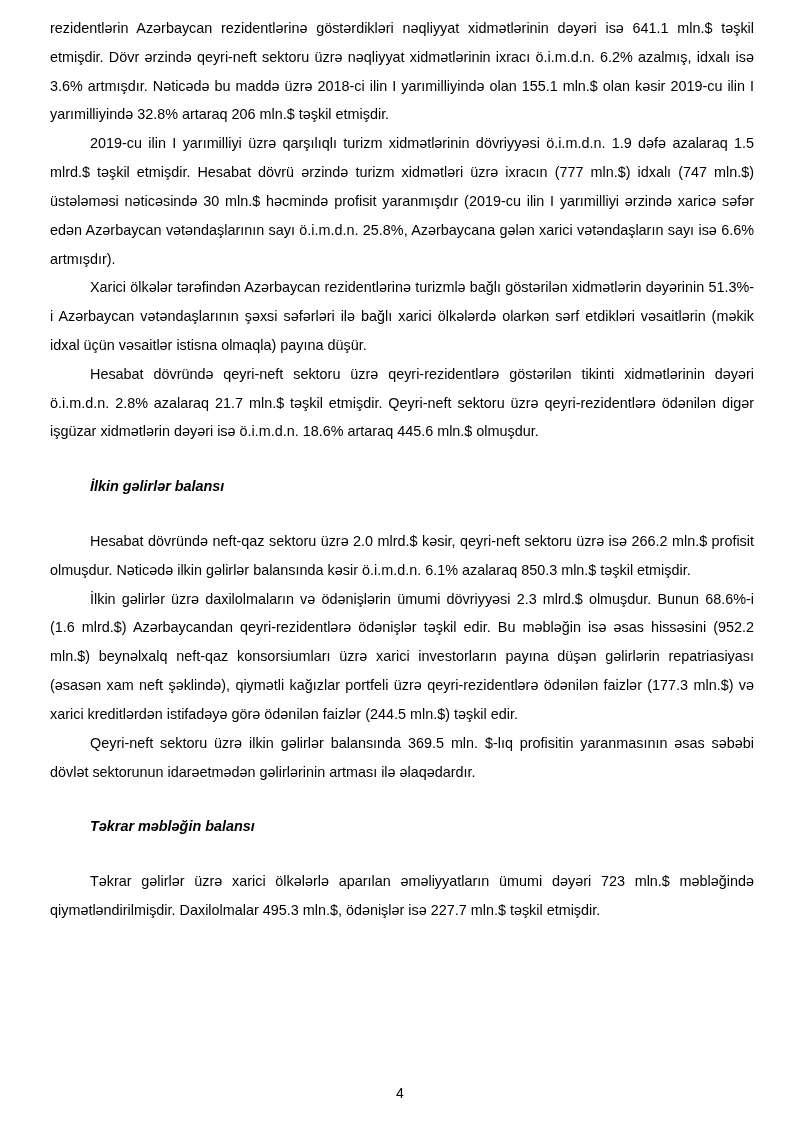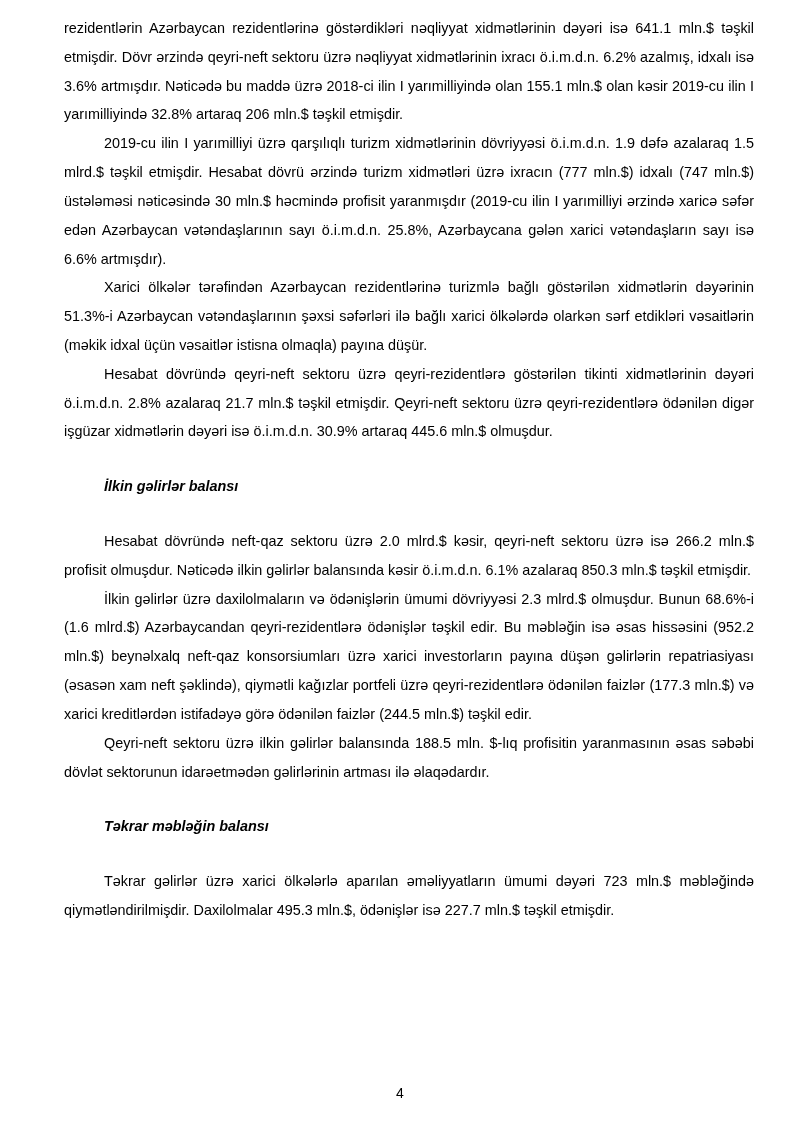--- a/index.html
+++ b/index.html
@@ -6,21 +6,21 @@
     margin: 0;
     padding: 0;
     background: #ffffff;
   }
   .page {
     width: 800px;
     height: 1123px;
     background: #ffffff;
     position: relative;
     box-sizing: border-box;
-    padding: 14px 46px 0 64px;
+    padding: 14px 46px 0 50px;
     font-family: "Liberation Sans", sans-serif;
     color: #000000;
   }
   .doc-body {
     font-size: 14.4px;
     line-height: 2.0;
     text-align: justify;
     text-justify: inter-word;
   }
   p.para {
@@ -57,33 +57,33 @@
 
 <div class="page">
   <div class="doc-body">
 
     <p class="para no-indent">rezidentlərin Azərbaycan rezidentlərinə göstərdikləri nəqliyyat xidmətlərinin dəyəri isə 641.1 mln.$ təşkil etmişdir. Dövr ərzində qeyri-neft sektoru üzrə nəqliyyat xidmətlərinin ixracı ö.i.m.d.n. 6.2% azalmış, idxalı isə 3.6% artmışdır. Nəticədə bu maddə üzrə 2018-ci ilin I yarımilliyində olan 155.1 mln.$ olan kəsir 2019-cu ilin I yarımilliyində 32.8% artaraq 206 mln.$ təşkil etmişdir.</p>
 
     <p class="para">2019-cu ilin I yarımilliyi üzrə qarşılıqlı turizm xidmətlərinin dövriyyəsi ö.i.m.d.n. 1.9 dəfə azalaraq 1.5 mlrd.$ təşkil etmişdir. Hesabat dövrü ərzində turizm xidmətləri üzrə ixracın (777 mln.$) idxalı (747 mln.$) üstələməsi nəticəsində 30 mln.$ həcmində profisit yaranmışdır (2019-cu ilin I yarımilliyi ərzində xaricə səfər edən Azərbaycan vətəndaşlarının sayı ö.i.m.d.n. 25.8%, Azərbaycana gələn xarici vətəndaşların sayı isə 6.6% artmışdır).</p>
 
     <p class="para">Xarici ölkələr tərəfindən Azərbaycan rezidentlərinə turizmlə bağlı göstərilən xidmətlərin dəyərinin 51.3%-i Azərbaycan vətəndaşlarının şəxsi səfərləri ilə bağlı xarici ölkələrdə olarkən sərf etdikləri vəsaitlərin (məkik idxal üçün vəsaitlər istisna olmaqla) payına düşür.</p>
 
-    <p class="para">Hesabat dövründə qeyri-neft sektoru üzrə qeyri-rezidentlərə göstərilən tikinti xidmətlərinin dəyəri ö.i.m.d.n. 2.8% azalaraq 21.7 mln.$ təşkil etmişdir. Qeyri-neft sektoru üzrə qeyri-rezidentlərə ödənilən digər işgüzar xidmətlərin dəyəri isə ö.i.m.d.n. 30.9% artaraq 445.6 mln.$ olmuşdur.</p>
+    <p class="para">Hesabat dövründə qeyri-neft sektoru üzrə qeyri-rezidentlərə göstərilən tikinti xidmətlərinin dəyəri ö.i.m.d.n. 2.8% azalaraq 21.7 mln.$ təşkil etmişdir. Qeyri-neft sektoru üzrə qeyri-rezidentlərə ödənilən digər işgüzar xidmətlərin dəyəri isə ö.i.m.d.n. 18.6% artaraq 445.6 mln.$ olmuşdur.</p>
 
     <div class="spacer"></div>
 
     <h3 class="subhead">İlkin gəlirlər balansı</h3>
 
     <div class="spacer"></div>
 
     <p class="para">Hesabat dövründə neft-qaz sektoru üzrə 2.0 mlrd.$ kəsir, qeyri-neft sektoru üzrə isə 266.2 mln.$ profisit olmuşdur. Nəticədə ilkin gəlirlər balansında kəsir ö.i.m.d.n. 6.1% azalaraq 850.3 mln.$ təşkil etmişdir.</p>
 
     <p class="para">İlkin gəlirlər üzrə daxilolmaların və ödənişlərin ümumi dövriyyəsi 2.3 mlrd.$ olmuşdur. Bunun 68.6%-i (1.6 mlrd.$) Azərbaycandan qeyri-rezidentlərə ödənişlər təşkil edir. Bu məbləğin isə əsas hissəsini (952.2 mln.$) beynəlxalq neft-qaz konsorsiumları üzrə xarici investorların payına düşən gəlirlərin repatriasiyası (əsasən xam neft şəklində), qiymətli kağızlar portfeli üzrə qeyri-rezidentlərə ödənilən faizlər (177.3 mln.$) və xarici kreditlərdən istifadəyə görə ödənilən faizlər (244.5 mln.$) təşkil edir.</p>
 
-    <p class="para">Qeyri-neft sektoru üzrə ilkin gəlirlər balansında 188.5 mln. $-lıq profisitin yaranmasının əsas səbəbi dövlət sektorunun idarəetmədən gəlirlərinin artması ilə əlaqədardır.</p>
+    <p class="para">Qeyri-neft sektoru üzrə ilkin gəlirlər balansında 369.5 mln. $-lıq profisitin yaranmasının əsas səbəbi dövlət sektorunun idarəetmədən gəlirlərinin artması ilə əlaqədardır.</p>
 
     <div class="spacer"></div>
 
     <h3 class="subhead">Təkrar məbləğin balansı</h3>
 
     <div class="spacer"></div>
 
     <p class="para">Təkrar gəlirlər üzrə xarici ölkələrlə aparılan əməliyyatların ümumi dəyəri 723 mln.$ məbləğində qiymətləndirilmişdir. Daxilolmalar 495.3 mln.$, ödənişlər isə 227.7 mln.$ təşkil etmişdir.</p>
 
   </div>

